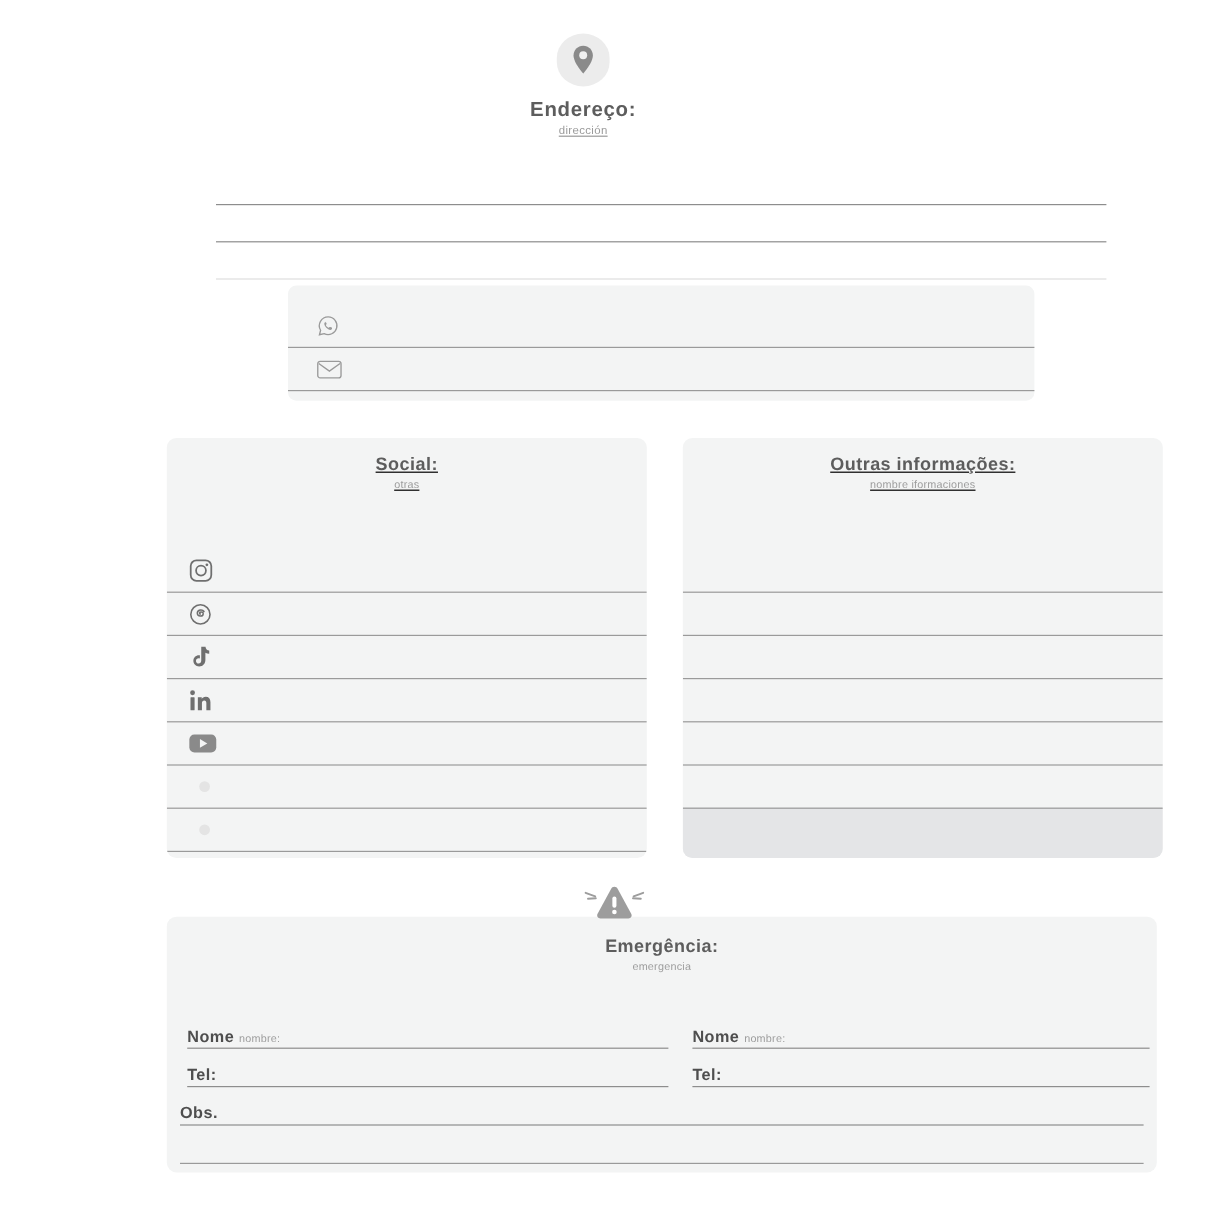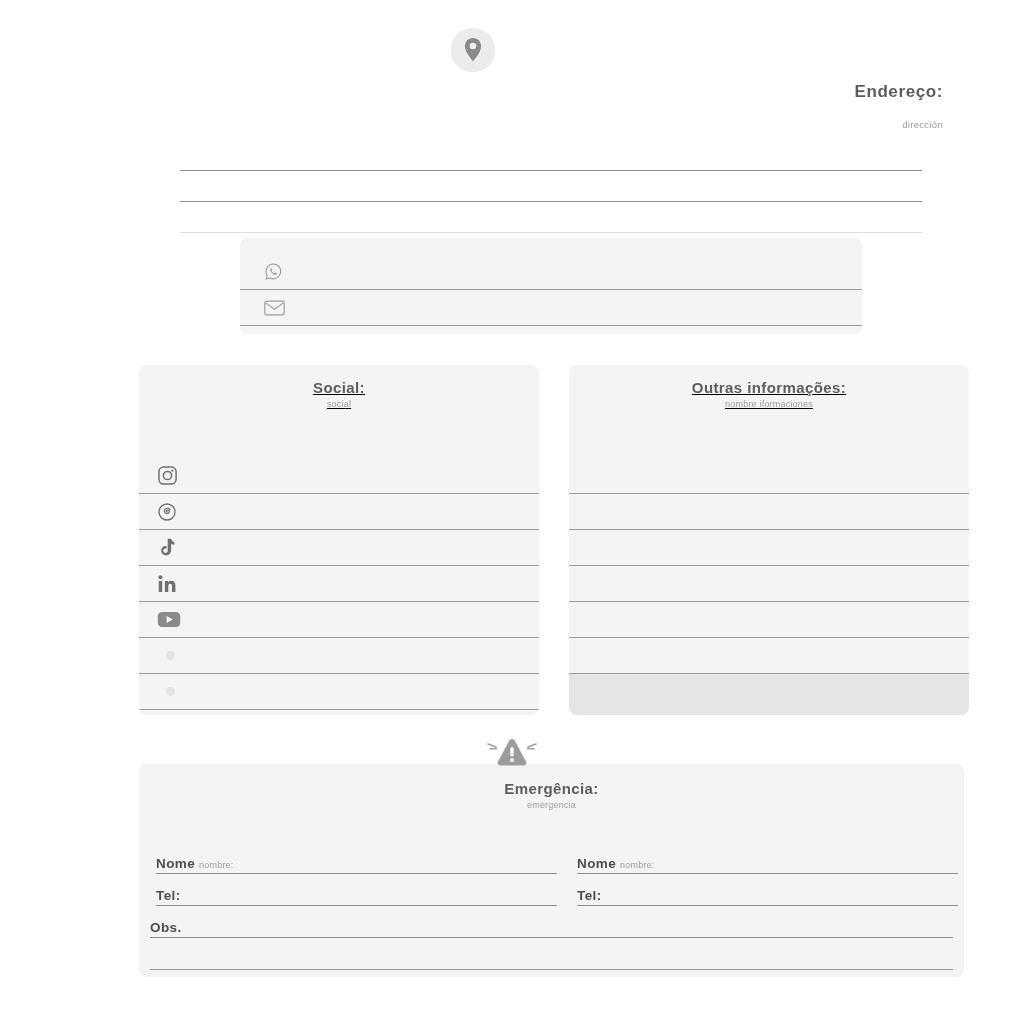--- a/index.html
+++ b/index.html
@@ -5,32 +5,32 @@
   * { box-sizing: border-box; margin: 0; padding: 0; }
   html, body {
     width: 1024px; height: 1024px;
     background: #ffffff;
     font-family: "Liberation Sans", sans-serif;
     overflow: hidden;
   }
   .page { position: relative; width: 1024px; height: 1024px; }
 
   
-  .addr-head { position: absolute; left: 3px; top: 28px; width: 940px; text-align: right; }
+  .addr-head { position: absolute; left: 16px; top: 28px; width: 940px; text-align: center; }
   .pin-badge {
     width: 44px; height: 44px; margin: 0 auto;
     background: #ececec; border-radius: 50% / 46%;
     display: flex; align-items: center; justify-content: center;
   }
   .sec-title {
     font-size: 17px; font-weight: bold; color: #5d5d5d;
     letter-spacing: .6px; margin-top: 10px;
   }
   .sec-sub {
-    font-size: 9.5px; color: #9a9a9a; letter-spacing: .3px; margin-top: 17px;
+    font-size: 9.5px; color: #9a9a9a; letter-spacing: .3px; margin-top: 2px; text-decoration: underline;
   }
 
   
   .addr-lines { position: absolute; left: 180px; top: 140px; width: 742px; }
   .addr-line { height: 31px; border-bottom: 1px solid #8d8d8d; }
   .addr-line.faint { border-bottom-color: #dedede; }
 
   
   .contact-card {
     position: absolute; left: 240px; top: 238px; width: 622px; height: 96px;
@@ -128,21 +128,21 @@
           <path d="M2 3.2 13 11 24 3.2" fill="none" stroke="#9a9a9a" stroke-width="1.4"></path>
         </svg>
       </span>
       <span></span>
     </div>
   </div>
 
   <div class="panel left">
     <div class="panel-head">
       <div class="panel-title">Social:</div>
-      <div class="panel-sub">social</div>
+      <div class="panel-sub">otras</div>
     </div>
 
     <div class="prow first">
       <span class="icon-cell">
         <svg width="21" height="21" viewBox="0 0 24 24" aria-hidden="true">
           <rect x="2.2" y="2.2" width="19.6" height="19.6" rx="5.5" fill="none" stroke="#6f6f6f" stroke-width="1.7"></rect>
           <circle cx="12" cy="12" r="4.7" fill="none" stroke="#6f6f6f" stroke-width="1.7"></circle>
           <circle cx="17.6" cy="6.5" r="1.3" fill="#6f6f6f"></circle>
         </svg>
       </span>

